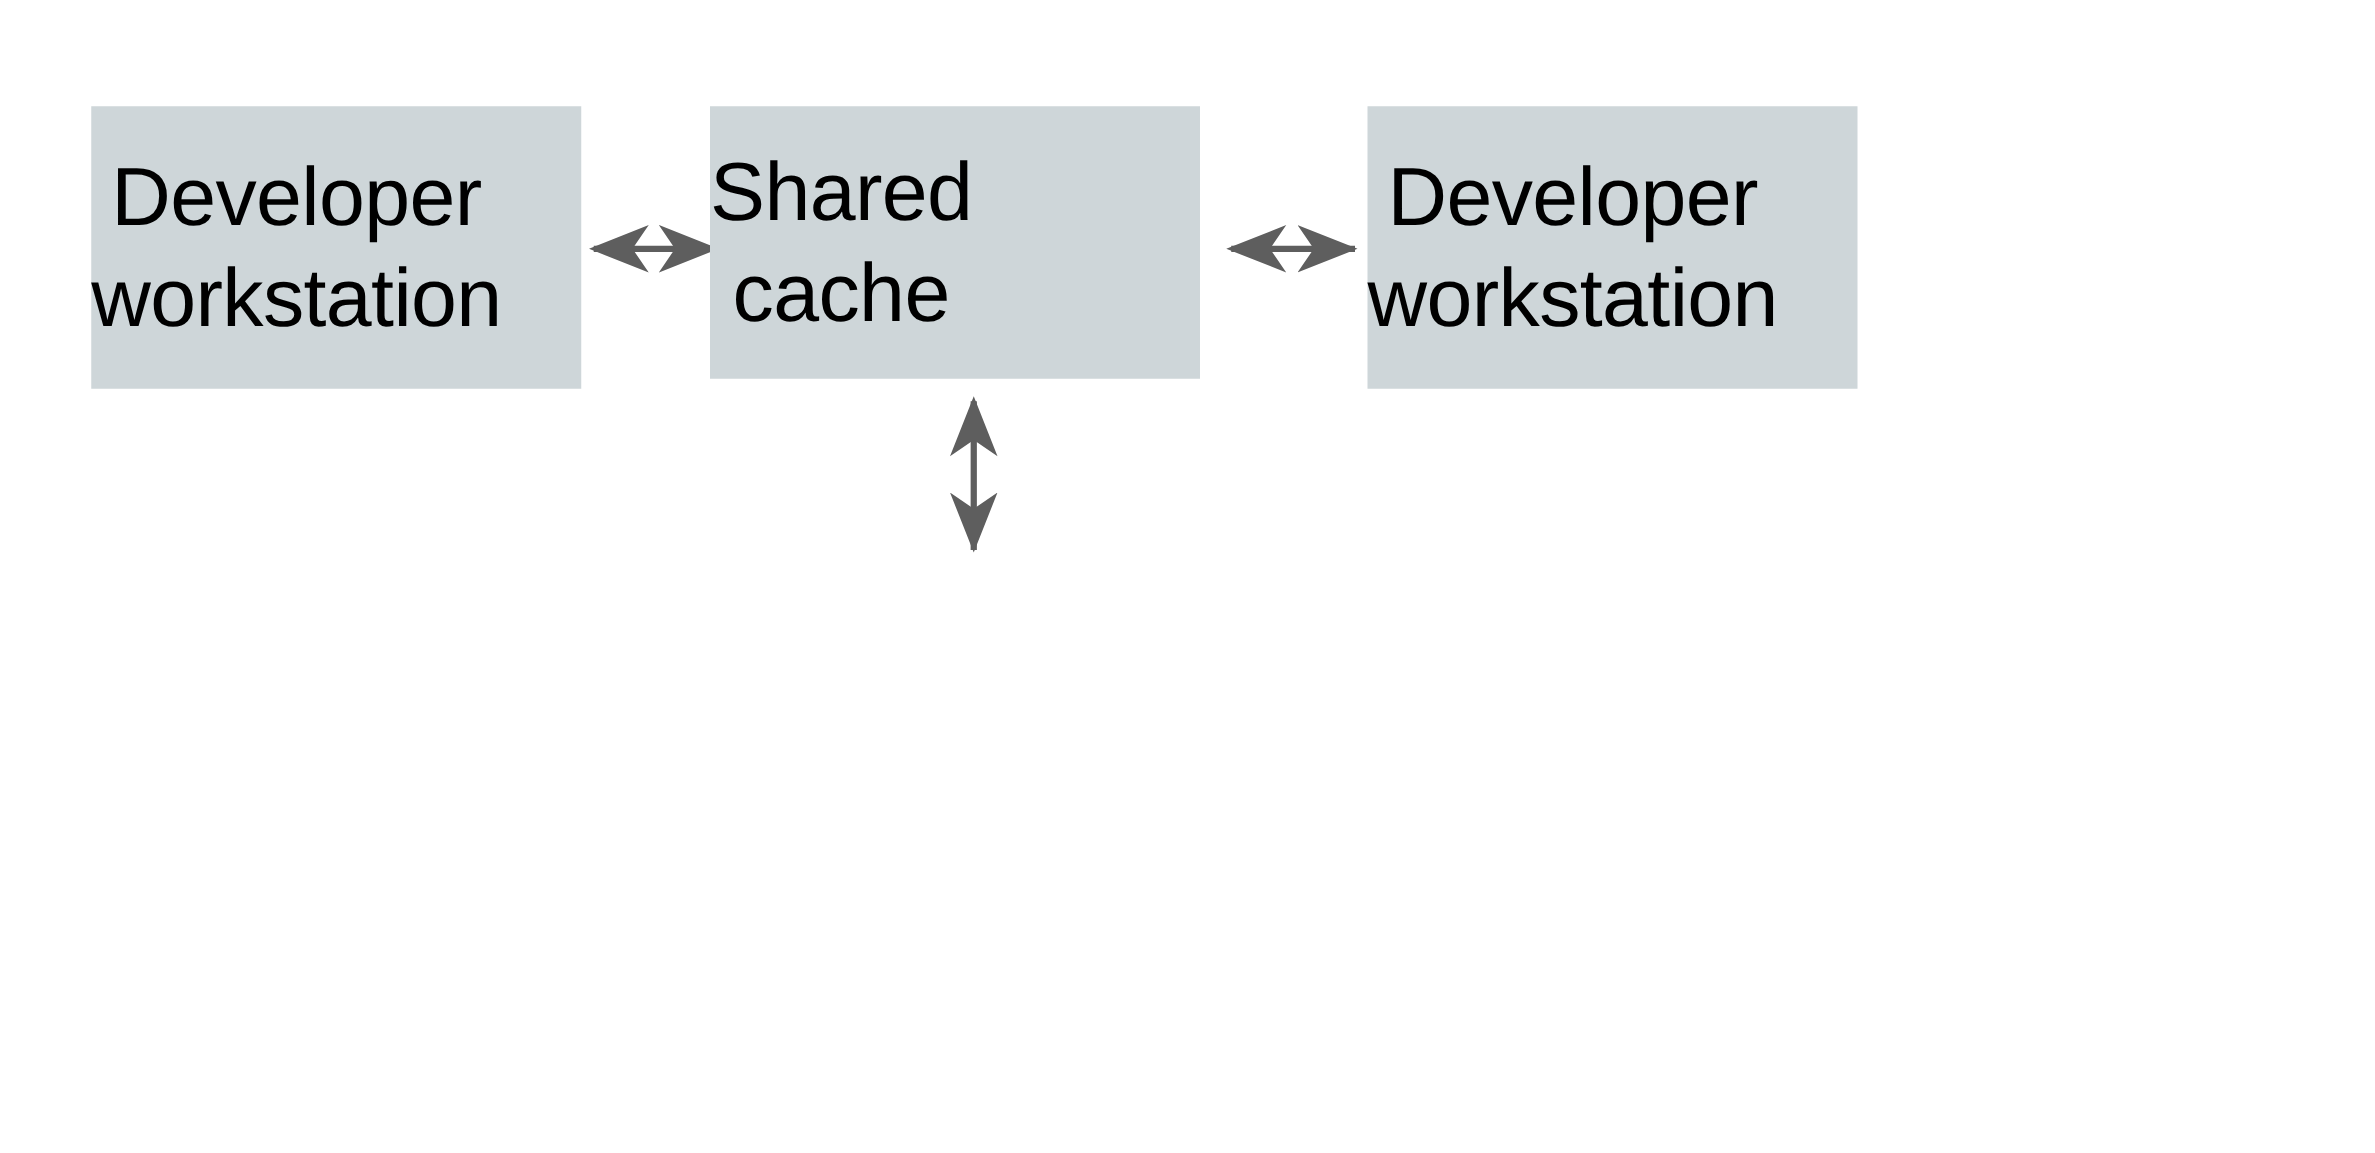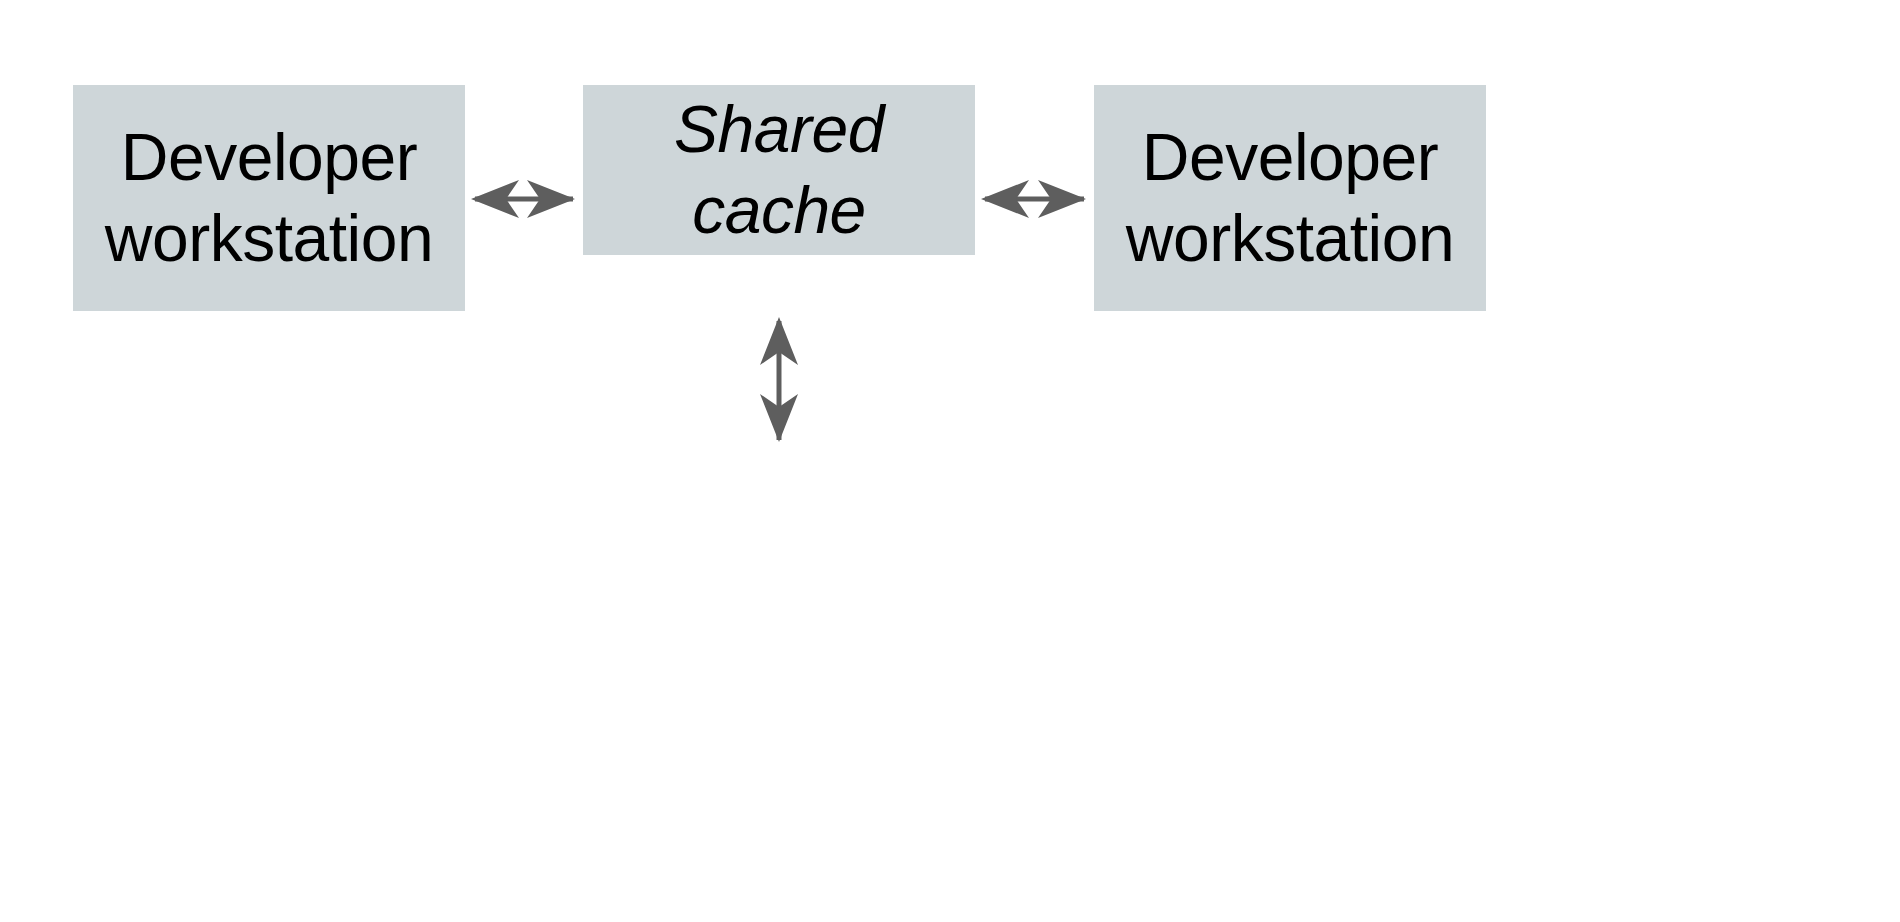--- a/index.html
+++ b/index.html
@@ -18,21 +18,21 @@
     overflow: hidden;
   }
   .node {
     position: absolute;
     box-sizing: border-box;
     background: #ced6d9;
     border: 2px solid #6b8а9a;
     border-color: #6d8b99;
     display: flex;
     align-items: center;
-    justify-content: center;
+    justify-content: flex-start;
     text-align: center;
   }
   .node-label {
     color: #000000;
     font-family: "Liberation Sans", sans-serif;
     font-size: 66px;
     line-height: 1.22;
     font-weight: 400;
     letter-spacing: -0.5px;
     white-space: pre-line;
@@ -66,21 +66,21 @@
     <line x1="985" y1="199" x2="1084" y2="199" stroke="#5e5e5e" stroke-width="5" marker-start="url(#arrowStart)" marker-end="url(#arrowEnd)"></line>
 
     <line x1="779" y1="321" x2="779" y2="440" stroke="#5e5e5e" stroke-width="5" marker-start="url(#arrowStart)" marker-end="url(#arrowEnd)"></line>
   </svg>
 
   <div class="node" style="left:73px; top:85px; width:392px; height:226px;">
     <span class="node-label">Developer
 workstation</span>
   </div>
 
-  <div class="node" style="left:583px; top:85px; width:392px; height:170px;font-style:italic;">
+  <div class="node" style="left:568px; top:85px; width:392px; height:218px;">
     <span class="node-label">Shared
 cache</span>
   </div>
 
   <div class="node" style="left:1094px; top:85px; width:392px; height:226px;">
     <span class="node-label">Developer
 workstation</span>
   </div>
 
 

